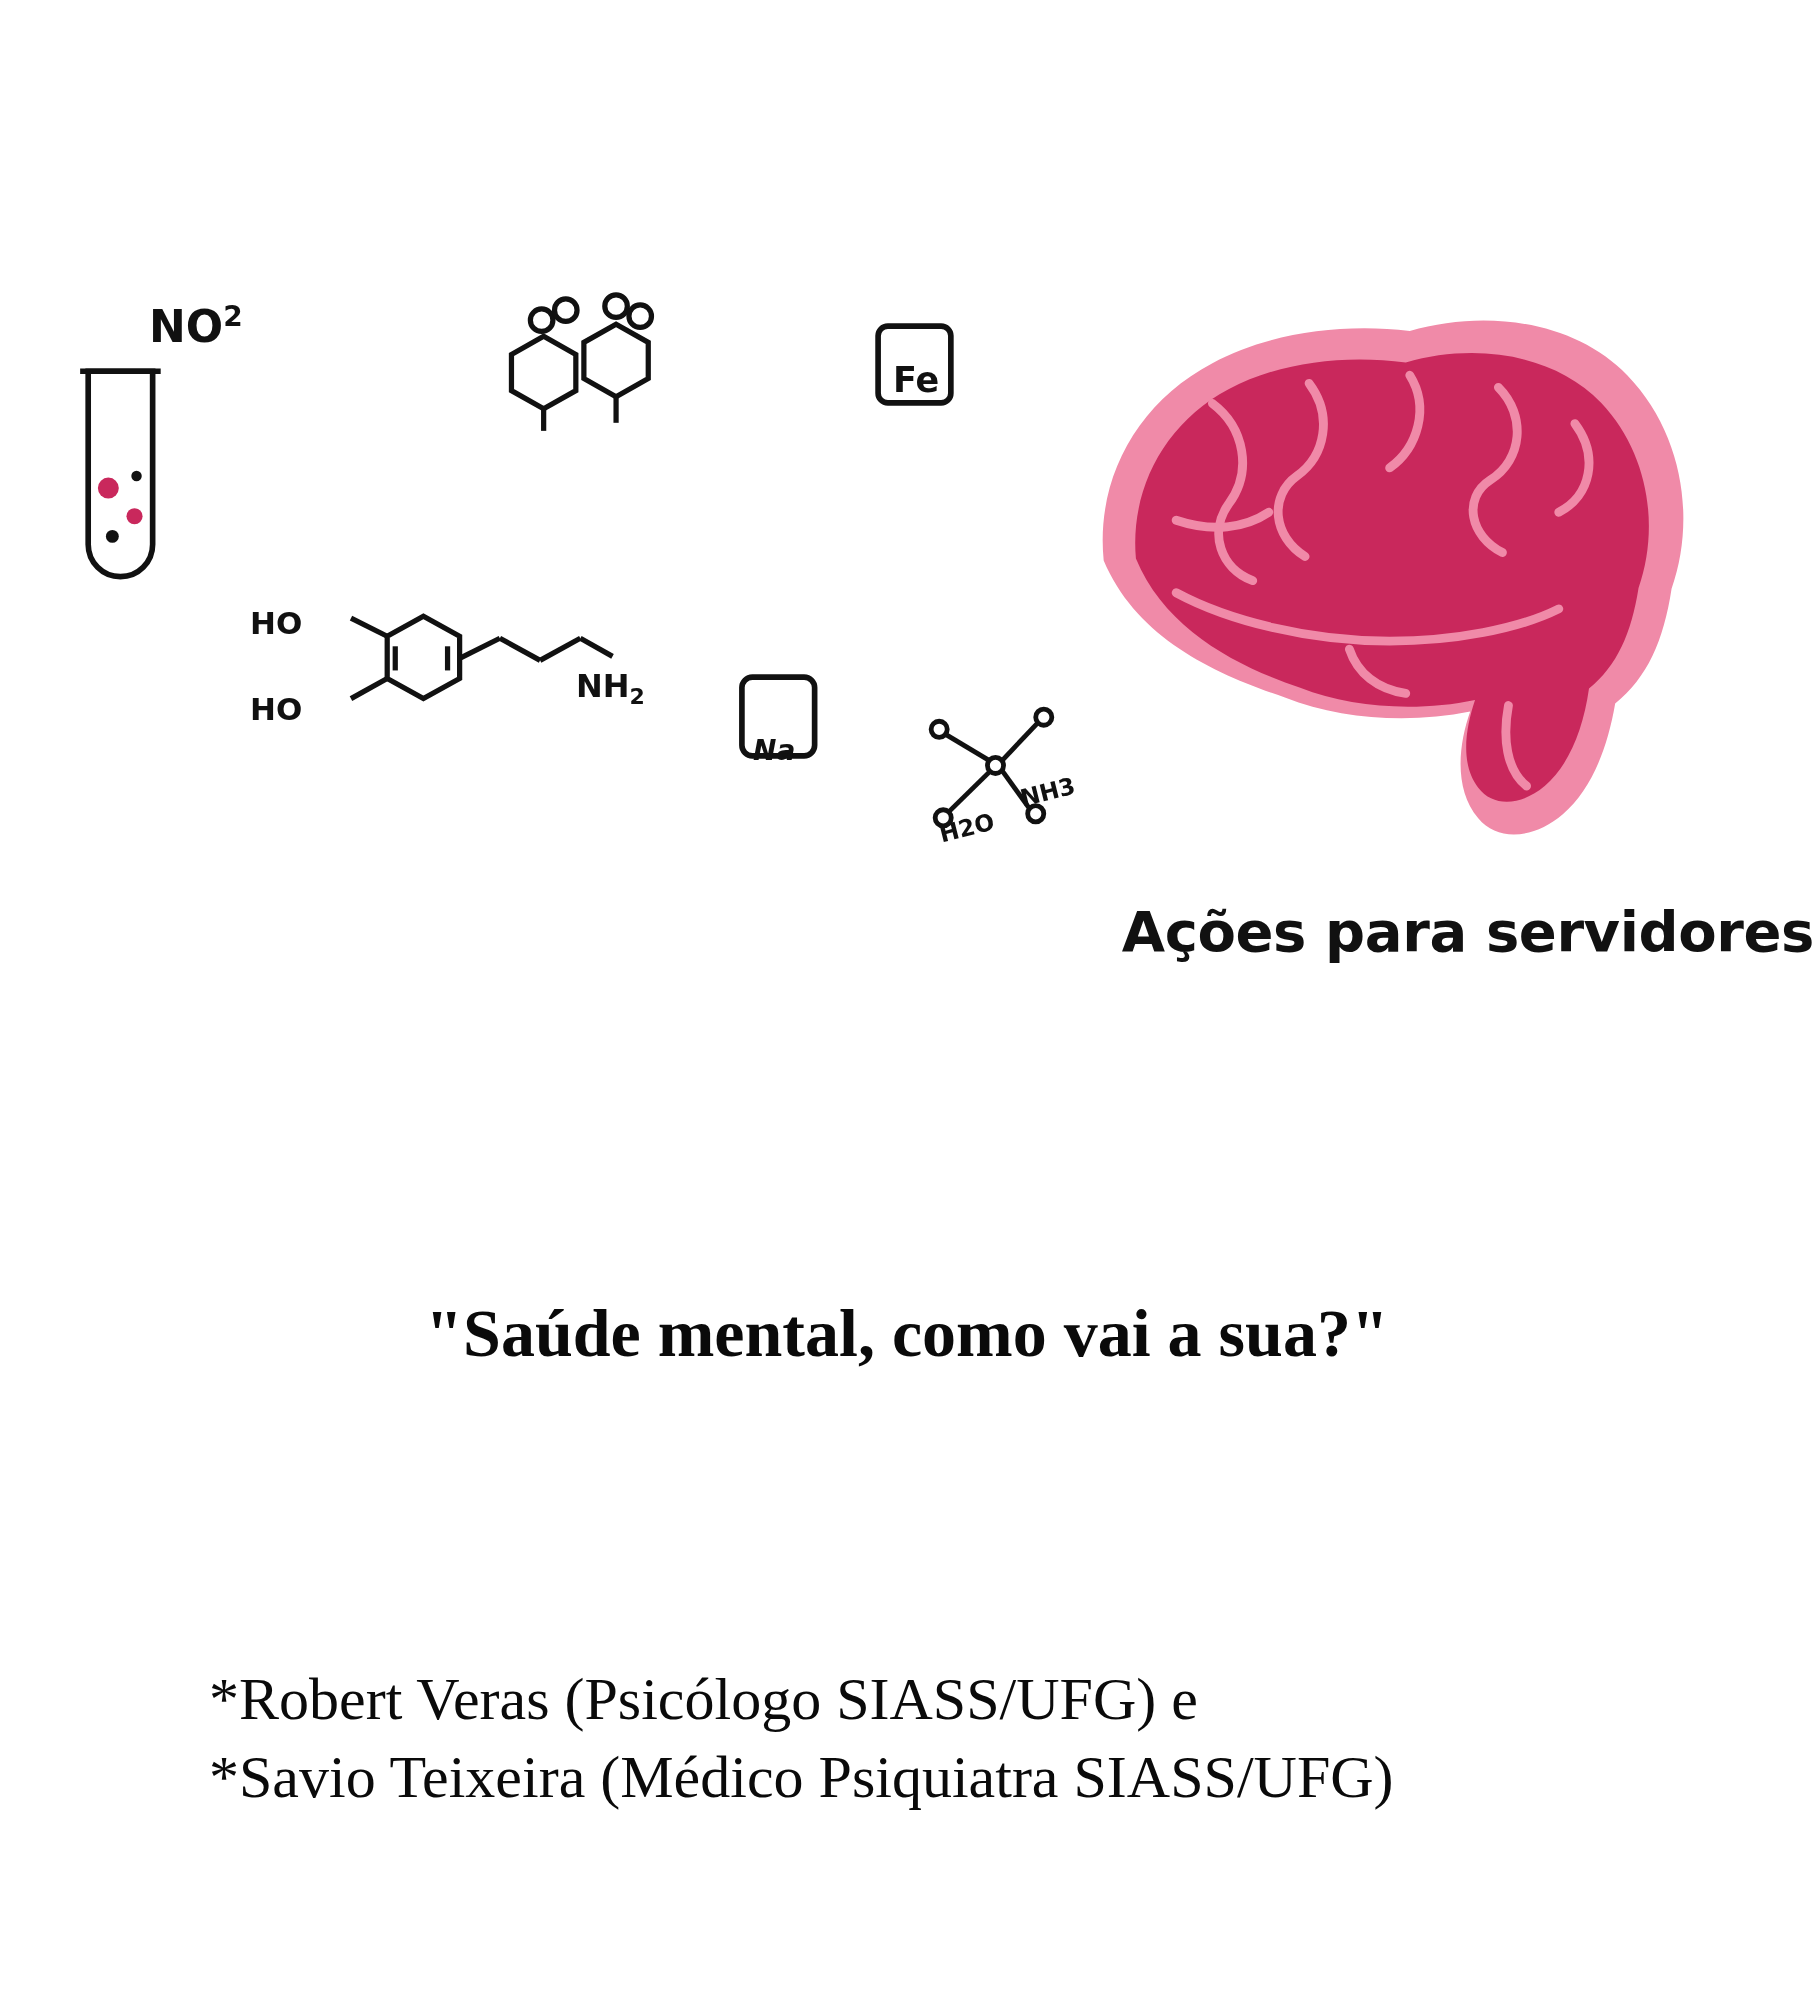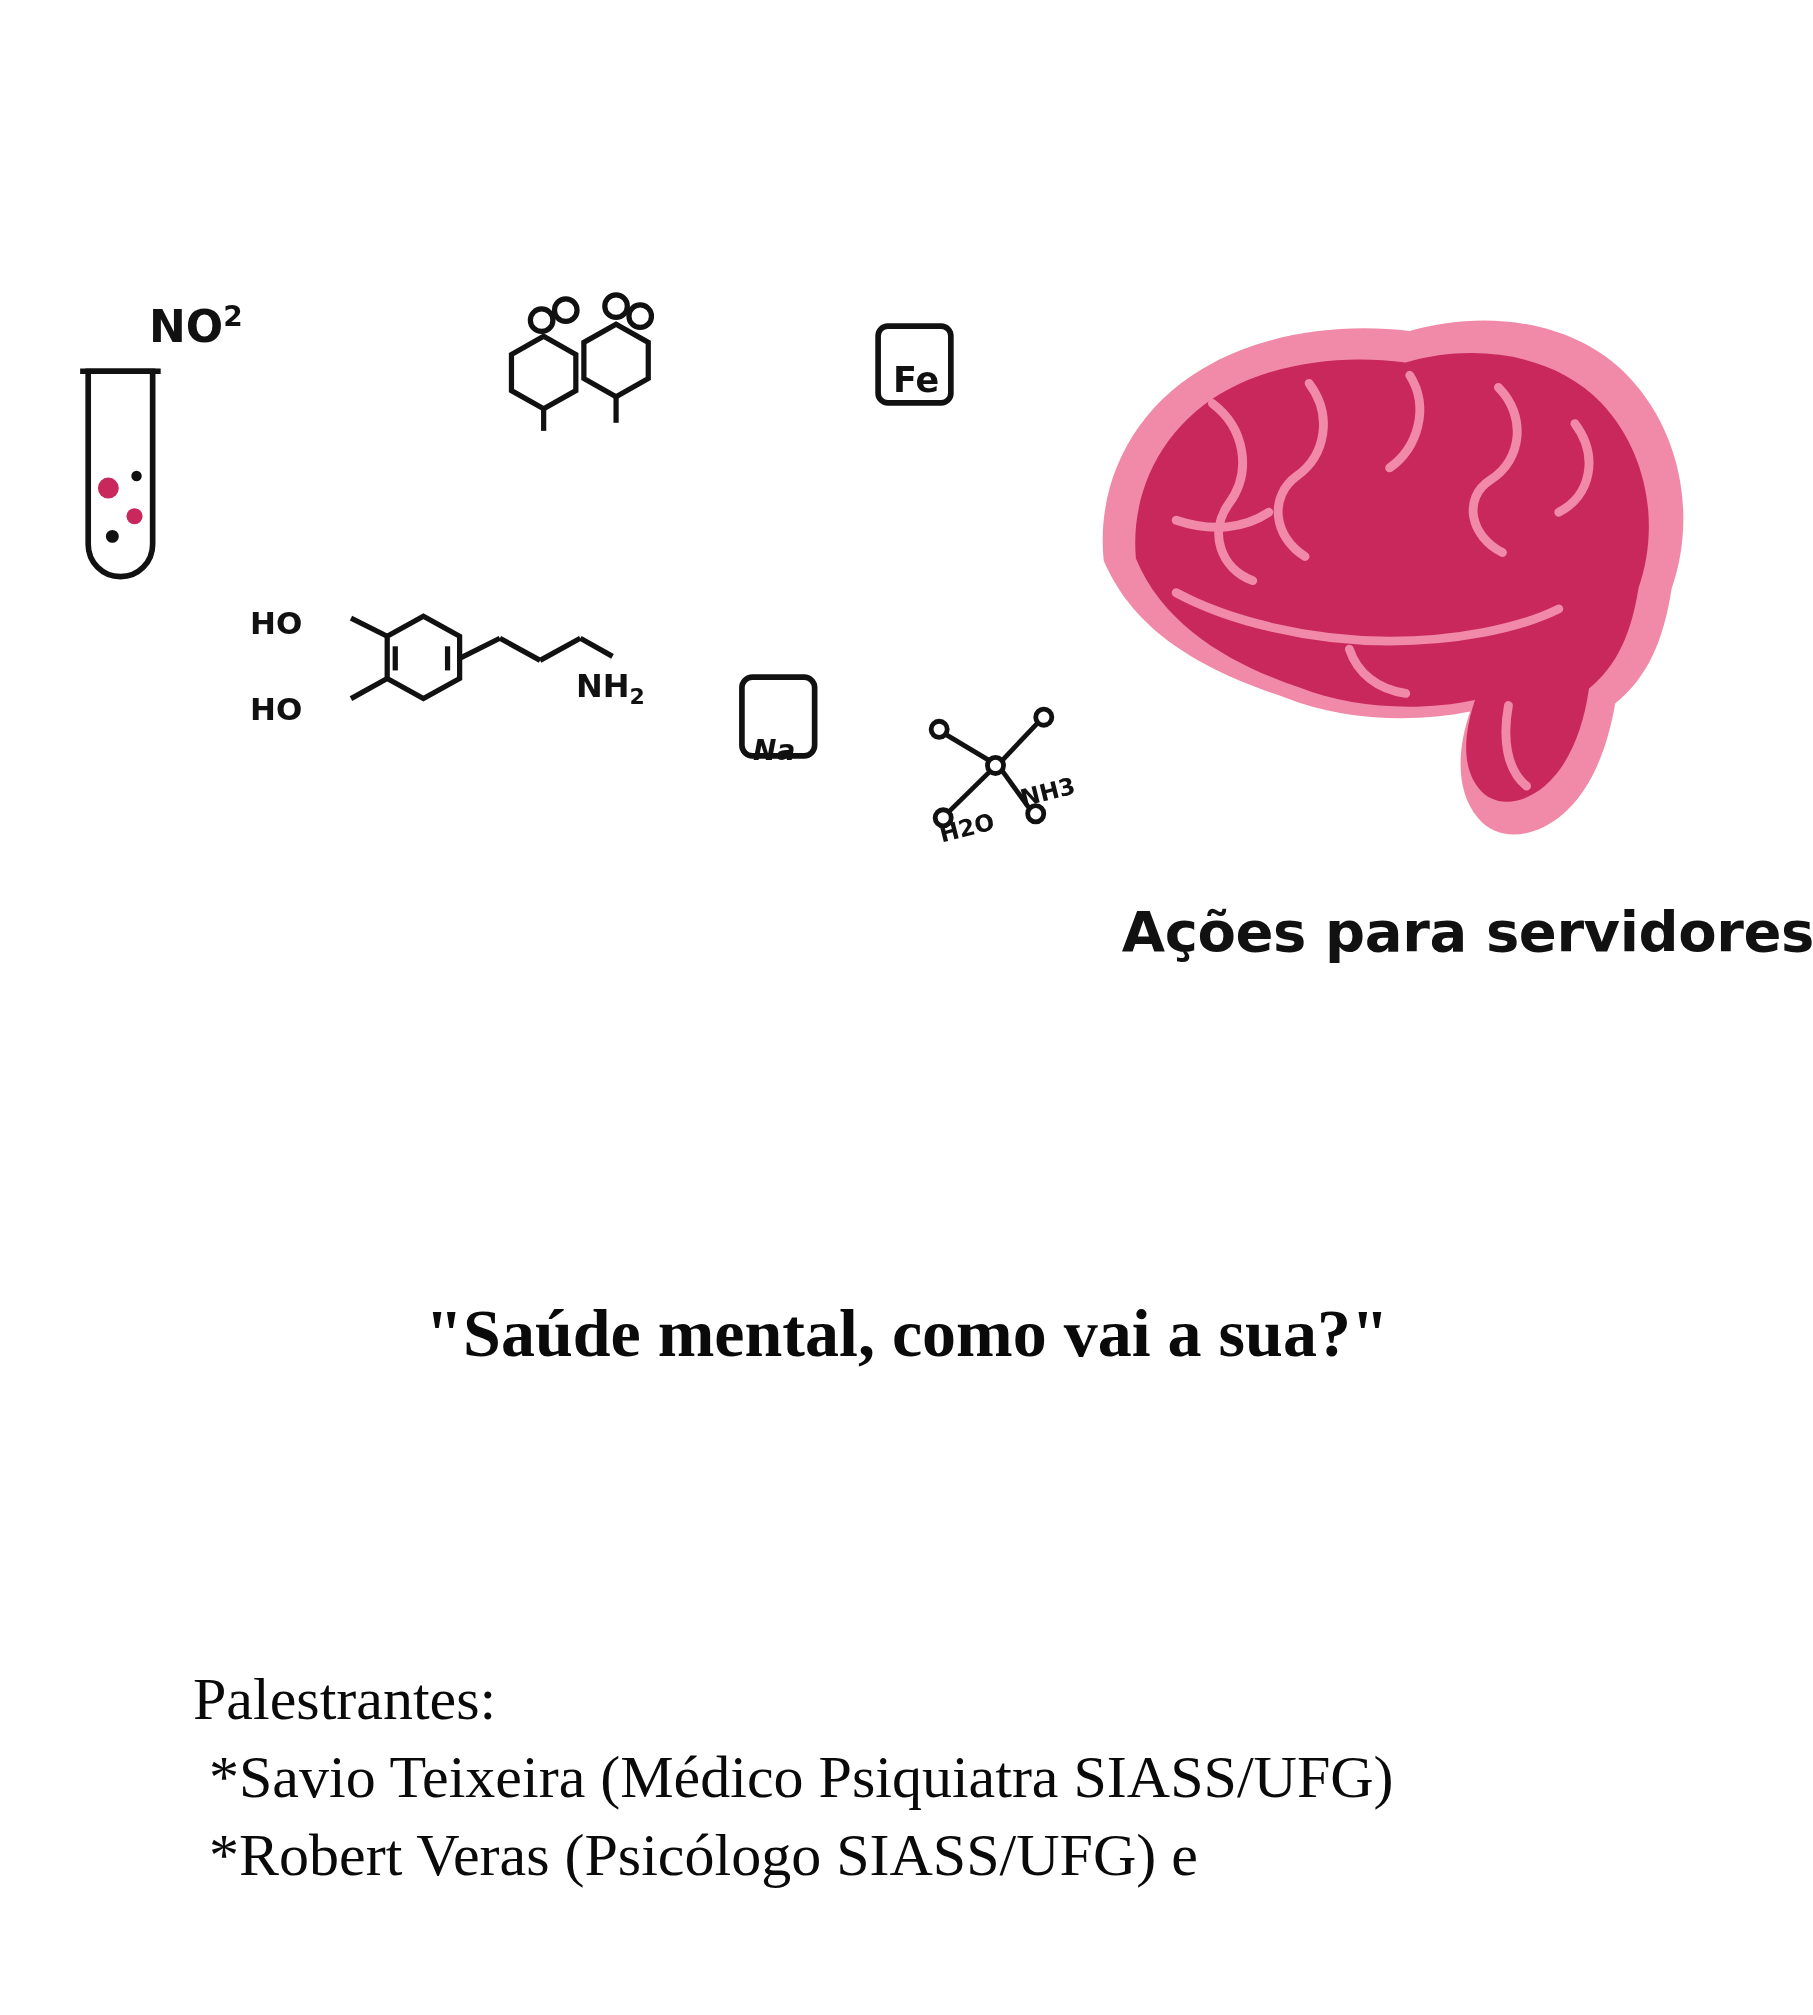--- a/index.html
+++ b/index.html
@@ -205,19 +205,18 @@
     <div class="chem-label" style="left:939px;top:814px;font-size:23.4px;transform:rotate(-14deg);"><span>H2O</span></div>
     <div class="chem-label" style="left:1020px;top:778px;font-size:23.4px;transform:rotate(-14deg);"><span>NH3</span></div>
 
   </div>
 
   <div class="subtitle">Ações para servidores</div>
 
   <div class="quote">"Saúde mental, como vai a sua?"</div>
 
   <div class="speakers">
-    <span class="sp-head">Palestrantes:</span>
+    <span class="sp-line">*Robert Veras (Psicólogo SIASS/UFG) e</span>
     <span class="sp-line">*Savio Teixeira (Médico Psiquiatra SIASS/UFG)</span>
-    <span class="sp-line">*Robert Veras (Psicólogo SIASS/UFG) e</span>
   </div>
 
 </div>
 
 
 </body></html>

